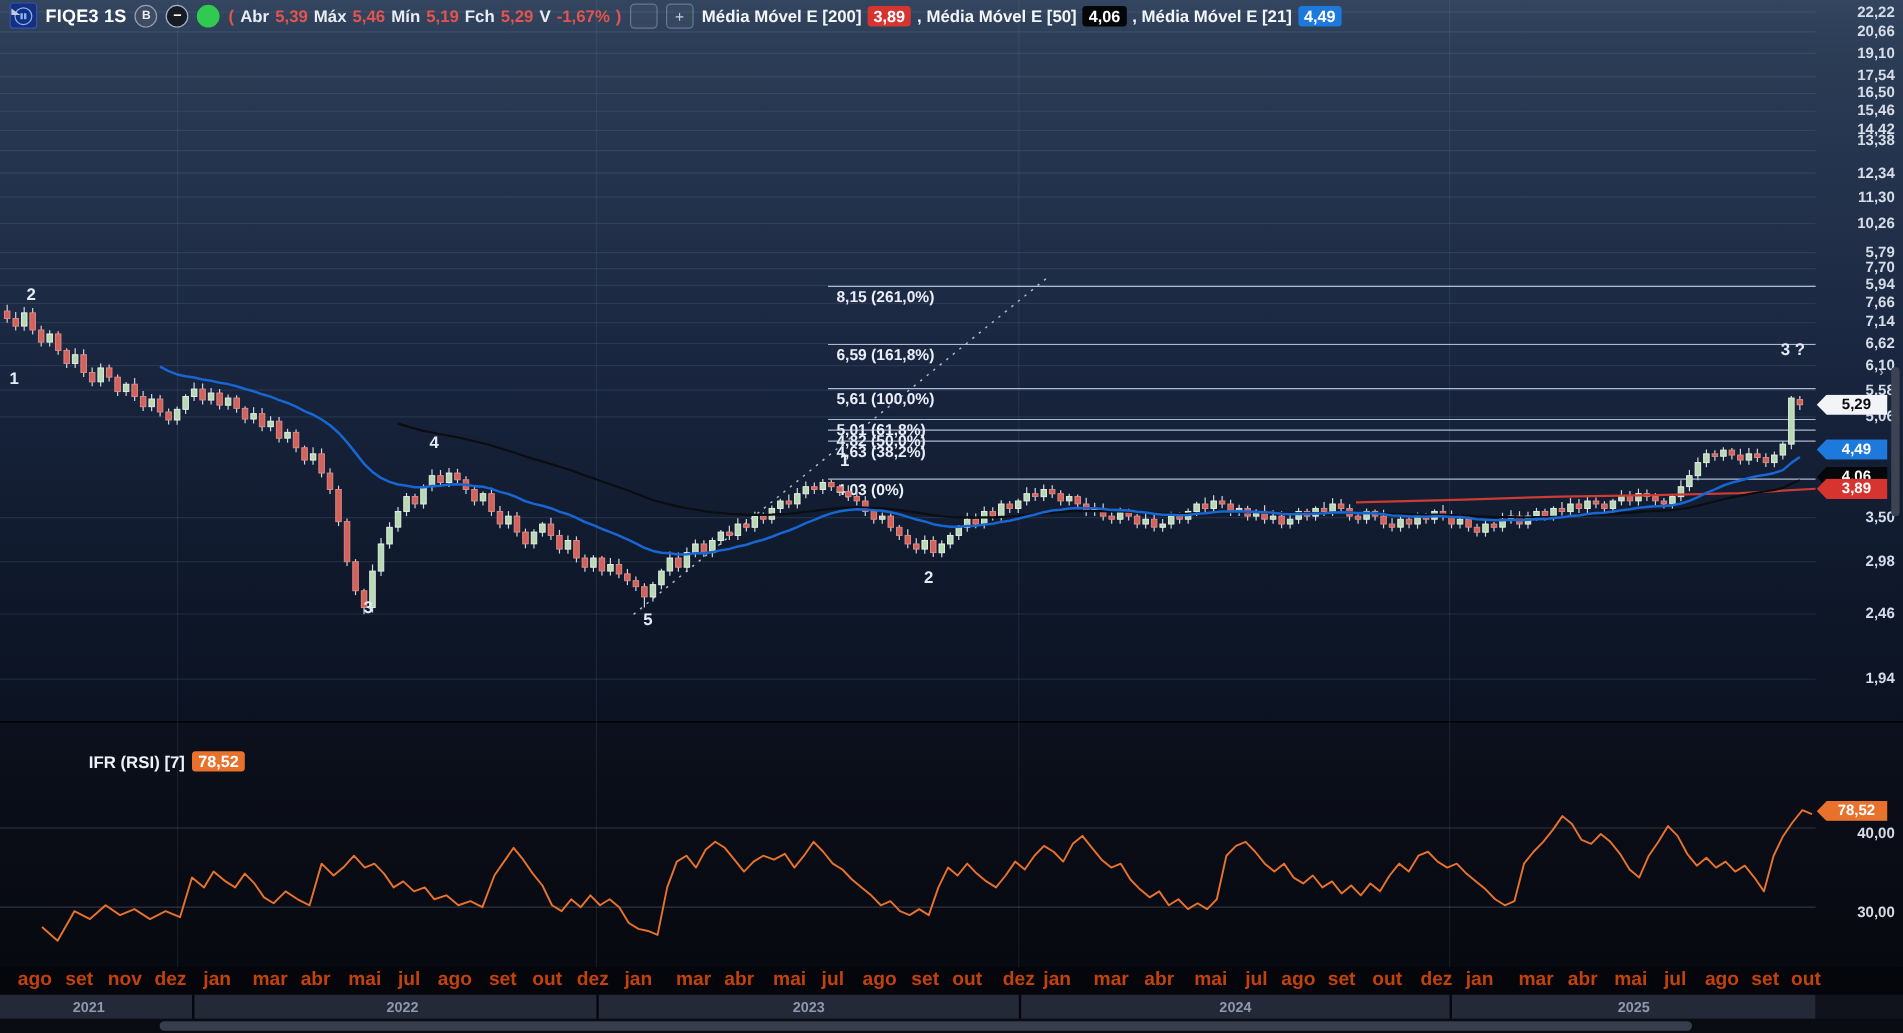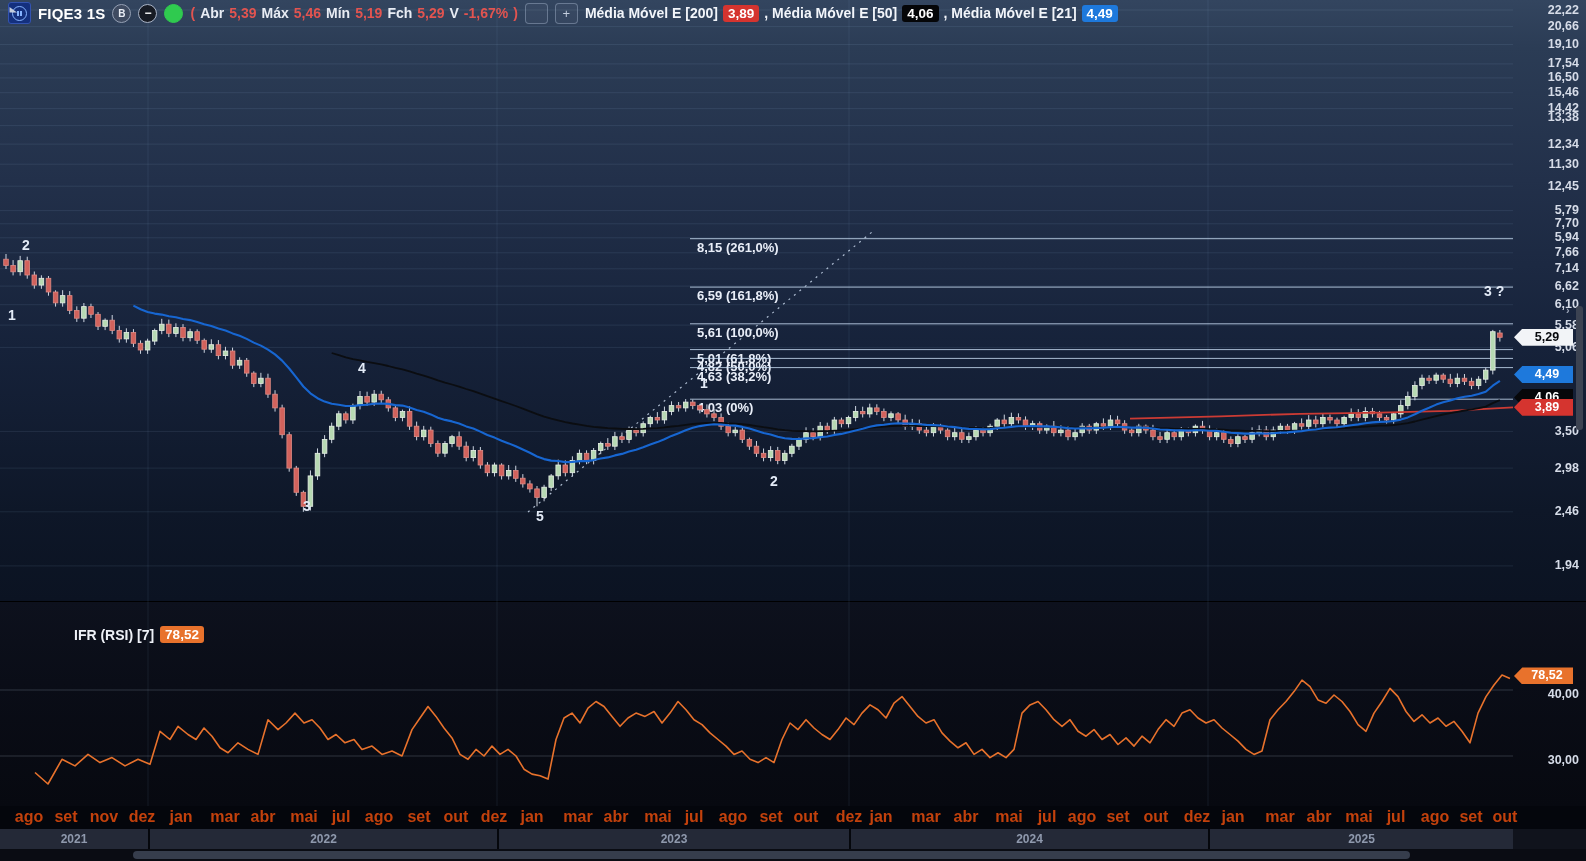--- a/index.html
+++ b/index.html
@@ -604,21 +604,21 @@
     <div class="tick" style="top: 3.5px;">22,22</div>
     <div class="tick" style="top: 20.0969px;">20,66</div>
     <div class="tick" style="top: 37.9974px;">19,10</div>
     <div class="tick" style="top: 57.424px;">17,54</div>
     <div class="tick" style="top: 71.3602px;">16,50</div>
     <div class="tick" style="top: 86.204px;">15,46</div>
     <div class="tick" style="top: 102.082px;">14,42</div>
     <div class="tick" style="top: 111px;">13,38</div>
     <div class="tick" style="top: 137.597px;">12,34</div>
     <div class="tick" style="top: 157.671px;">11,30</div>
-    <div class="tick" style="top: 179.685px;">12,45</div>
+    <div class="tick" style="top: 179.685px;">10,26</div>
     <div class="tick" style="top: 204.053px;">5,79</div>
     <div class="tick" style="top: 217.289px;">7,70</div>
     <div class="tick" style="top: 231.341px;">5,94</div>
     <div class="tick" style="top: 246.316px;">7,66</div>
     <div class="tick" style="top: 262.344px;">7,14</div>
     <div class="tick" style="top: 279.585px;">6,62</div>
     <div class="tick" style="top: 298.237px;">6,10</div>
     <div class="tick" style="top: 318.551px;">5,58</div>
     <div class="tick" style="top: 340.855px;">5,06</div>
     <div class="tick" style="top: 424.896px;">3,50</div>
@@ -674,16 +674,16 @@
 <div class="month" style="left: 1197px;">dez</div>
 <div class="month" style="left: 1233px;">jan</div>
 <div class="month" style="left: 1280px;">mar</div>
 <div class="month" style="left: 1319px;">abr</div>
 <div class="month" style="left: 1359px;">mai</div>
 <div class="month" style="left: 1396px;">jul</div>
 <div class="month" style="left: 1435px;">ago</div>
 <div class="month" style="left: 1471px;">set</div>
 <div class="month" style="left: 1505px;">out</div>
 <div class="yearband" style="left: 0px; width: 148px; border-left: none;">2021</div>
-<div class="yearband" style="left: 148px; width: 349px;">2022</div>
+<div class="yearband" style="left: 160px; width: 349px;">2022</div>
 <div class="yearband" style="left: 497px; width: 352px;">2023</div>
 <div class="yearband" style="left: 849px; width: 359px;">2024</div>
 <div class="yearband" style="left: 1208px; width: 305px;">2025</div>
 
 </body></html>

